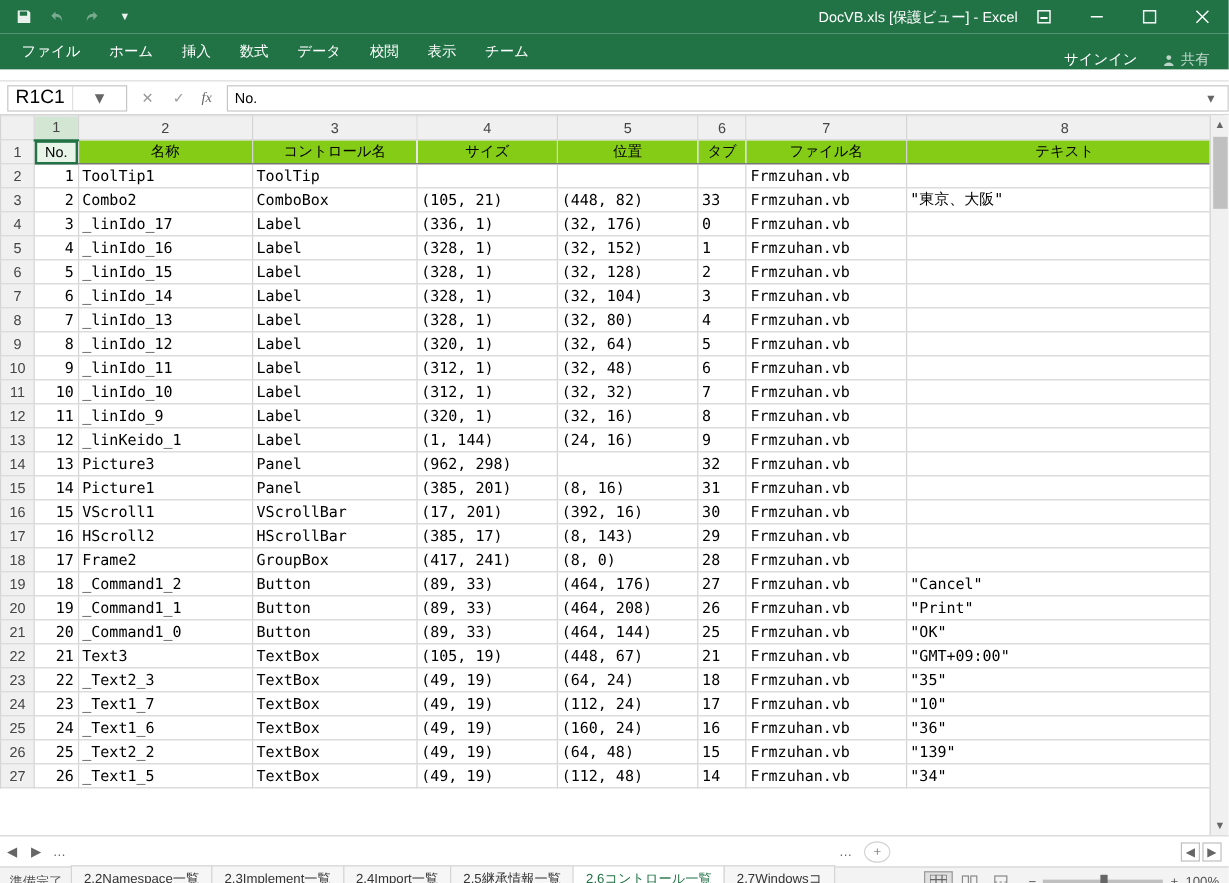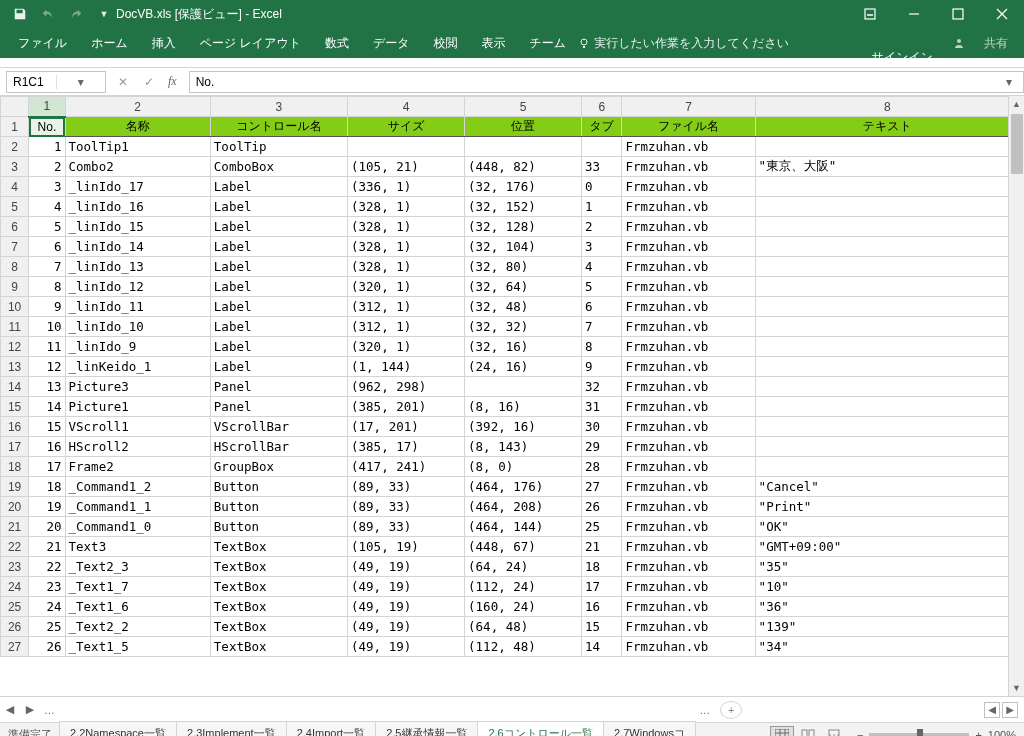--- a/index.html
+++ b/index.html
@@ -4,41 +4,41 @@
 <style>
   * { box-sizing: border-box; margin: 0; padding: 0; }
   body { font-family: "Meiryo UI", "MS PGothic", sans-serif; font-size: 12px; background: #fff; width: 1024px; height: 736px; overflow: hidden; position: relative; }
 
   
   .titlebar { background: #217346; height: 28px; display: flex; align-items: center; color: #fff; }
   .qat { display: flex; align-items: center; gap: 4px; padding-left: 8px; }
   .qat .qico { width: 24px; height: 22px; display: flex; align-items: center; justify-content: center; opacity: .9; }
   .qat .qico svg { width: 14px; height: 14px; fill: #fff; }
   .qat .disabled { opacity: .4; }
-  .titlebar .title { flex: 1; text-align: left; font-size: 12px; }
+  .titlebar .title { flex: 1; text-align: right; font-size: 12px; }
   .winctrls { display: flex; align-items: center; }
   .winctrls .wc { width: 44px; height: 28px; display: flex; align-items: center; justify-content: center; }
   .winctrls svg { width: 12px; height: 12px; stroke: #fff; stroke-width: 1.2; fill: none; }
 
   
-  .ribbon { background: #217346; height: 30px; display: flex; align-items: center; padding: 0 6px; color: #fff; }
+  .ribbon { background: #217346; height: 30px; display: flex; align-items: flex-end; padding: 0 6px; color: #fff; }
   .ribbon .rtab { padding: 0 12px; height: 30px; line-height: 30px; font-size: 12px; cursor: pointer; }
   .ribbon .spacer { flex: 1; }
   .ribbon .tellme { display: flex; align-items: center; gap: 4px; opacity: .9; }
   .ribbon .bulb { width: 12px; height: 12px; }
   .ribbon .signin { padding: 0 10px; margin-top: 29px; }
-  .ribbon .share { display:flex; align-items:center; gap:19px; padding:0 10px; opacity:.7;}
+  .ribbon .share { display:flex; align-items:center; gap:4px; padding:0 10px; opacity:.7;}
   .ribbon .share svg{width:12px;height:12px;fill:#fff;}
 
   .ribbon-body { height: 10px; background: #fff; border-bottom: 1px solid #d4d4d4; }
 
   
   .fbar { height: 28px; display: flex; align-items: center; border-bottom: 1px solid #d4d4d4; background:#fff; }
   .namebox { width: 100px; height: 22px; margin: 0 6px; border: 1px solid #c6c6c6; display:flex; align-items:center; }
-  .namebox span { flex:1; padding: 0 6px; font-size:12px; }
+  .namebox span { flex:1; padding: 0 6px; font-size:16px; }
   .namebox .dd { width:16px; text-align:center; color:#666; border-left:1px solid #e0e0e0;}
   .fxgroup { display:flex; align-items:center; gap:4px; margin-right:8px; }
   .fxbtn { width:22px; height:20px; display:flex;align-items:center;justify-content:center; color:#999;}
   .fxlabel { font-style: italic; font-family: "Times New Roman", serif; color:#666; padding:0 4px;text-align:center;}
   .formula { flex:1; height:22px; border:1px solid #c6c6c6; padding:0 6px; display:flex;align-items:center; font-size:12px;}
   .formula .dd { width:16px;text-align:center;color:#666;}
 
   
   .grid-wrap { position: relative; height: 600px; overflow:hidden; }
   table.grid { border-collapse: collapse; table-layout: fixed; width: 1020px; }
@@ -127,33 +127,25 @@
           <path d="M1 1l10 10M11 1L1 11"></path>
         </svg>
       </div>
   </div>
 </div>
 
 <div class="ribbon">
   <div class="rtab">ファイル</div>
   <div class="rtab">ホーム</div>
   <div class="rtab">挿入</div>
-  <div class="rtab">ページ レイアウト</div>
   <div class="rtab">数式</div>
   <div class="rtab">データ</div>
   <div class="rtab">校閲</div>
   <div class="rtab">表示</div>
   <div class="rtab">チーム</div>
-  <div class="tellme">
-    <svg class="bulb" viewBox="0 0 12 12">
-        <circle cx="6" cy="5" r="3" fill="none" stroke="#fff"></circle>
-        <path d="M5 9h2v2H5z" fill="#fff"></path>
-      </svg>
-    <span>実行したい作業を入力してください</span>
-  </div>
   <div class="spacer"></div>
   <div class="signin">サインイン</div>
   <div class="share">
     <svg viewBox="0 0 12 12">
         <circle cx="6" cy="4" r="2"></circle>
         <path d="M2 11c0-2 2-3 4-3s4 1 4 3z"></path>
       </svg>
     <span>共有</span>
   </div>
 </div>

